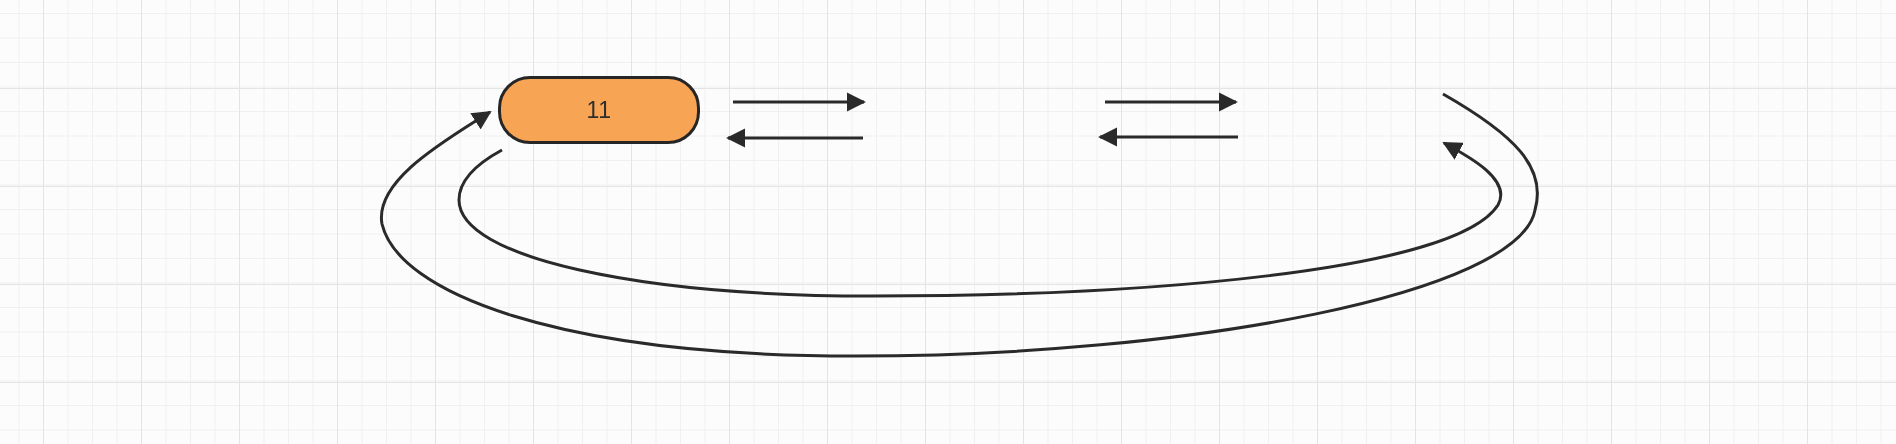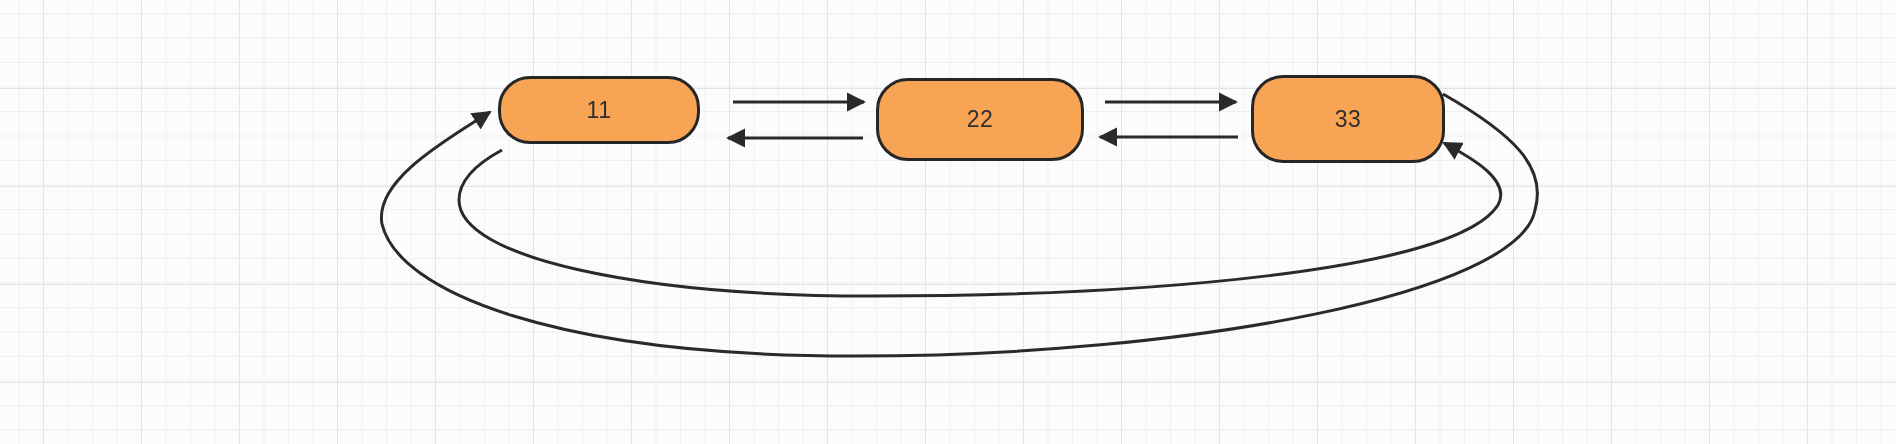--- a/index.html
+++ b/index.html
@@ -91,21 +91,15 @@
 
     <path class="edge" marker-end="url(#arrowhead)" d="M 1443 94 C 1515 135 1547 168 1535 210 C 1520 293 1190 356 855 356 C 555 356 398 292 382 224 C 374 180 448 139 490 112"></path>
 
     <path class="edge" marker-end="url(#arrowhead)" d="M 502 150 C 478 163 459 180 459 200 C 459 258 640 296 872 296 C 1140 296 1455 272 1498 205 C 1512 180 1470 157 1444 143"></path>
   </svg>
 
   <div class="node node-1">
     <span class="node-label">11</span>
   </div>
 
-  <div class="node node-2">
-    <span class="node-label">22</span>
-  </div>
 
-  <div class="node node-3">
-    <span class="node-label">33</span>
-  </div>
 
 </div>
 
 </body></html>

